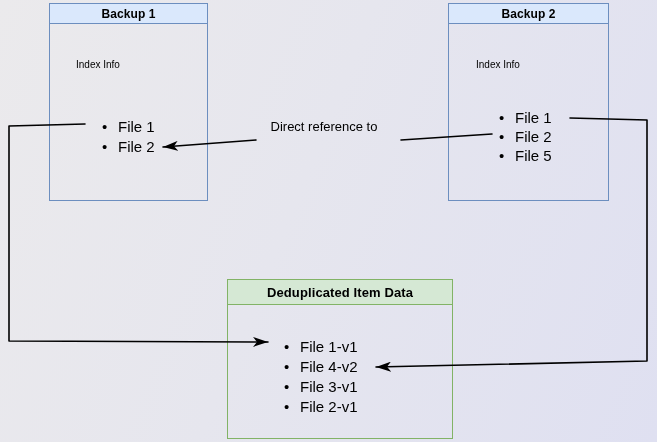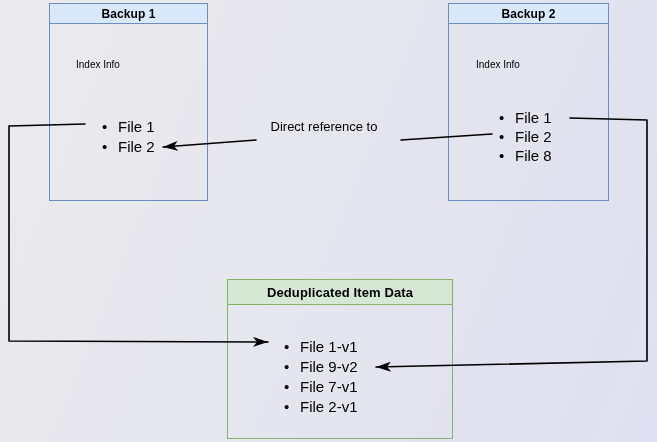--- a/index.html
+++ b/index.html
@@ -124,32 +124,32 @@
   </div>
 
   <div class="node blue" id="backup2">
     <div class="hdr">
       <span>Backup 2</span>
     </div>
     <div class="subtitle">Index Info</div>
     <ul class="files">
       <li>File 1</li>
       <li>File 2</li>
-      <li>File 8</li>
+      <li>File 5</li>
     </ul>
   </div>
 
   <div class="node green" id="dedup">
     <div class="hdr">
       <span>Deduplicated Item Data</span>
     </div>
     <ul class="files">
       <li>File 1-v1</li>
-      <li>File 9-v2</li>
-      <li>File 7-v1</li>
+      <li>File 4-v2</li>
+      <li>File 3-v1</li>
       <li>File 2-v1</li>
     </ul>
   </div>
 
   <div id="annotation">
     <div>Direct reference to</div>
   </div>
 
 </div>
 

